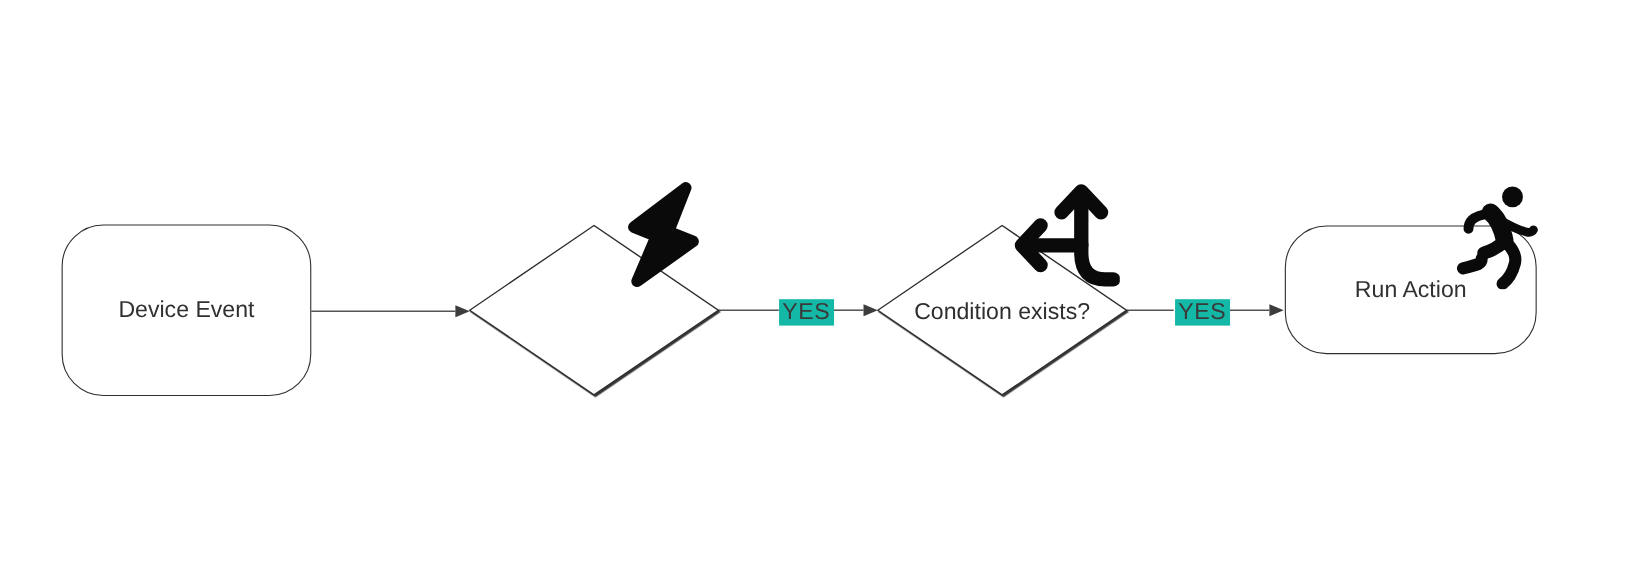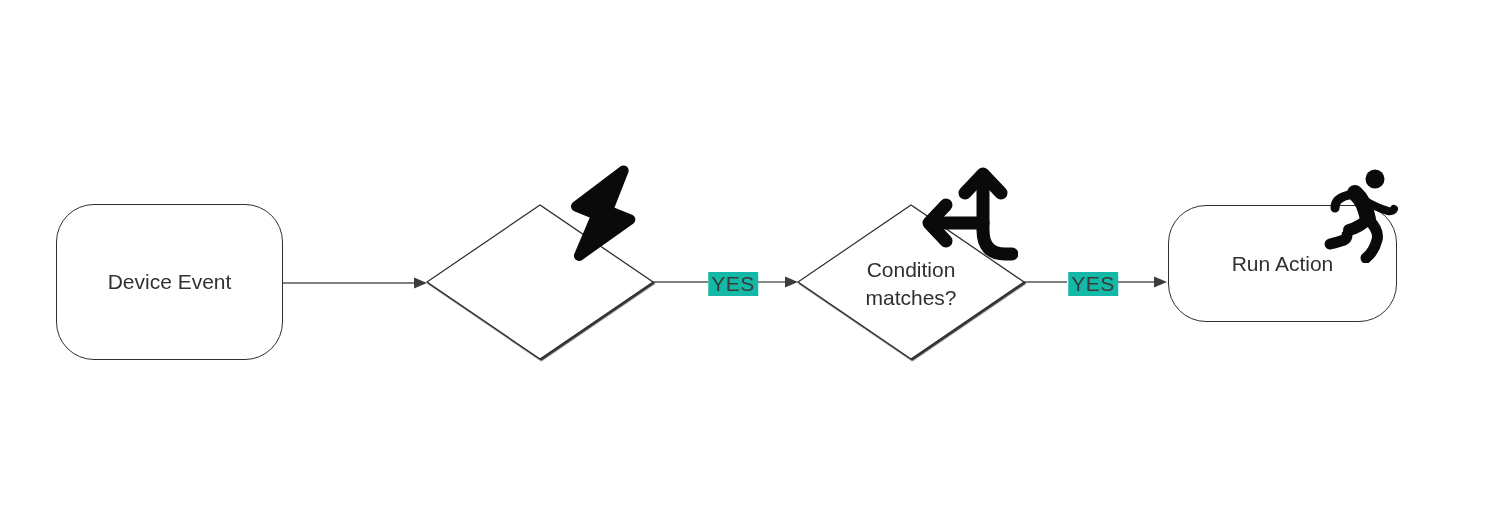--- a/index.html
+++ b/index.html
@@ -116,21 +116,21 @@
   </svg>
 
   <div class="node-box box-device-event">
     <span>Device Event</span>
   </div>
 
   <div class="node-box box-run-action">
     <span>Run Action</span>
   </div>
 
-  <div class="diamond-label label-condition">Condition matches?</div>
+  <div class="diamond-label label-condition">Condition exists?</div>
 
   <span class="edge-label yes-1">YES</span>
   <span class="edge-label yes-2">YES</span>
 
   <svg class="icon-svg icon-bolt" viewBox="0 0 24 30" xmlns="http://www.w3.org/2000/svg">
     <g transform="rotate(15 12 15)">
       <polygon points="13,1.5 2.5,15 8.8,15.8 7,28.5 18.5,14.6 11.6,13.8 13,1.5" fill="#0a0a0a" stroke="#0a0a0a" stroke-width="3" stroke-linejoin="round"></polygon>
     </g>
   </svg>
 

